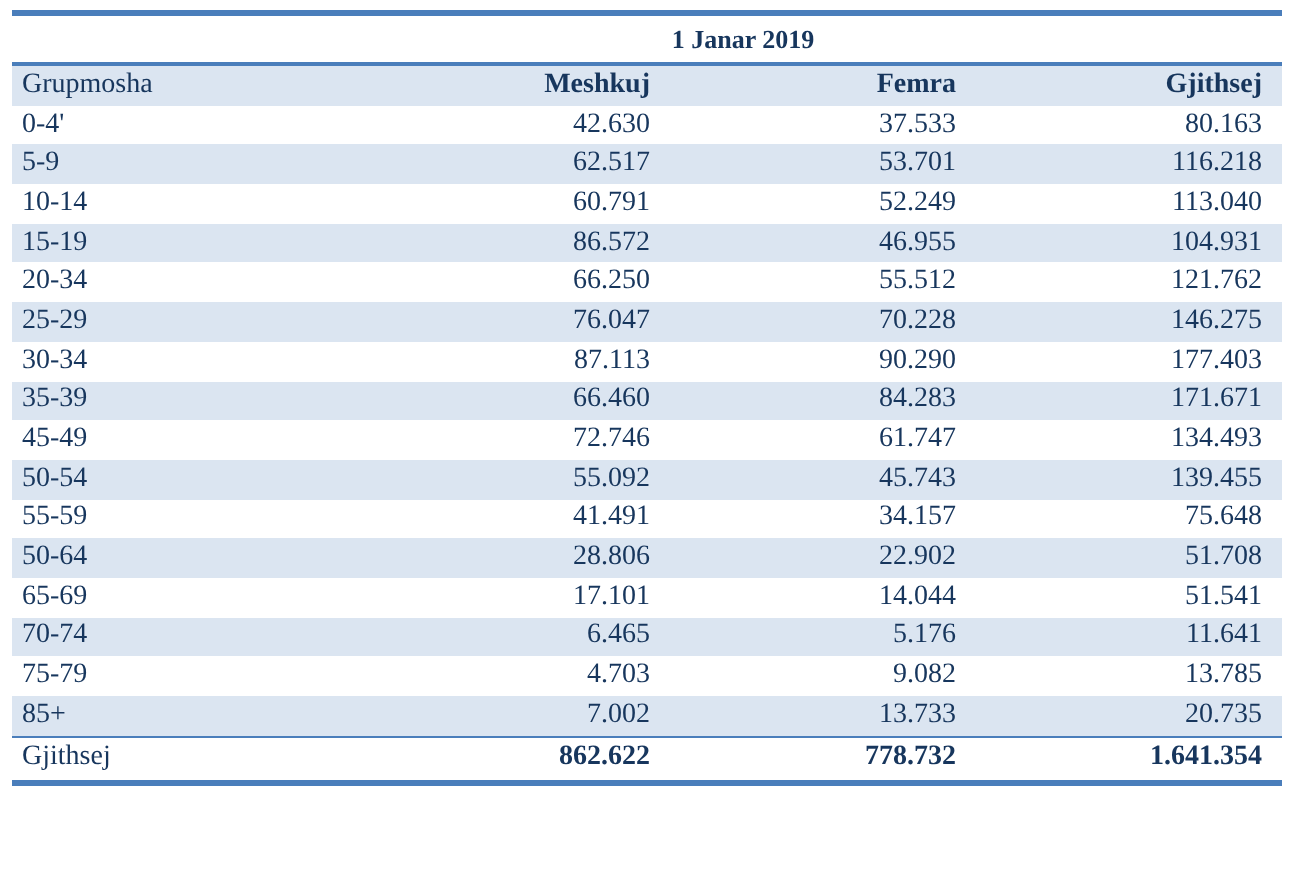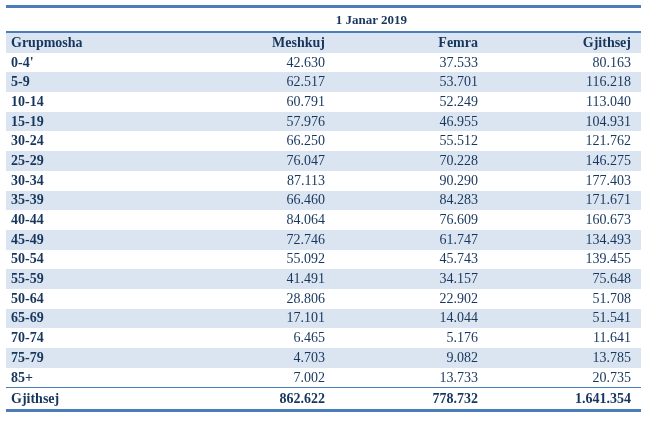--- a/index.html
+++ b/index.html
@@ -22,21 +22,21 @@
     font-weight:bold;font-size:13px;
     border-bottom:2px solid var(--line);
   }
   table{border-collapse:collapse;width:100%;font-size:14px;table-layout:fixed;}
   col.c0{width:175px;}
   col.c1{width:154px;}
   col.c2{width:153px;}
   col.c3{width:153px;}
   th,td{height:19.7px;padding:0 10px 0 0;text-align:right;white-space:nowrap;overflow:hidden;}
   thead th{background:var(--band);font-weight:bold;text-align:right;}
-  .first{text-align:left;padding:0 0 0 5px;font-weight:bold;}
+  .first{text-align:left;padding:0 0 0 5px;font-weight:normal;}
   tbody tr:nth-child(even){background:var(--band);}
   tfoot td{font-weight:bold;border-top:1px solid var(--line);height:21px;}
 </style>
 </head>
 <body>
 
 <div class="tbl-wrap">
   <div class="tbl-title">1 Janar 2019</div>
   <table>
     <colgroup>
@@ -67,26 +67,26 @@
         <td>116.218</td>
       </tr>
       <tr>
         <td class="first">10-14</td>
         <td>60.791</td>
         <td>52.249</td>
         <td>113.040</td>
       </tr>
       <tr>
         <td class="first">15-19</td>
-        <td>57.976</td>
+        <td>86.572</td>
         <td>46.955</td>
         <td>104.931</td>
       </tr>
       <tr>
-        <td class="first">30-24</td>
+        <td class="first">20-34</td>
         <td>66.250</td>
         <td>55.512</td>
         <td>121.762</td>
       </tr>
       <tr>
         <td class="first">25-29</td>
         <td>76.047</td>
         <td>70.228</td>
         <td>146.275</td>
       </tr>
@@ -94,26 +94,20 @@
         <td class="first">30-34</td>
         <td>87.113</td>
         <td>90.290</td>
         <td>177.403</td>
       </tr>
       <tr>
         <td class="first">35-39</td>
         <td>66.460</td>
         <td>84.283</td>
         <td>171.671</td>
-      </tr>
-      <tr>
-        <td class="first">40-44</td>
-        <td>84.064</td>
-        <td>76.609</td>
-        <td>160.673</td>
       </tr>
       <tr>
         <td class="first">45-49</td>
         <td>72.746</td>
         <td>61.747</td>
         <td>134.493</td>
       </tr>
       <tr>
         <td class="first">50-54</td>
         <td>55.092</td>

